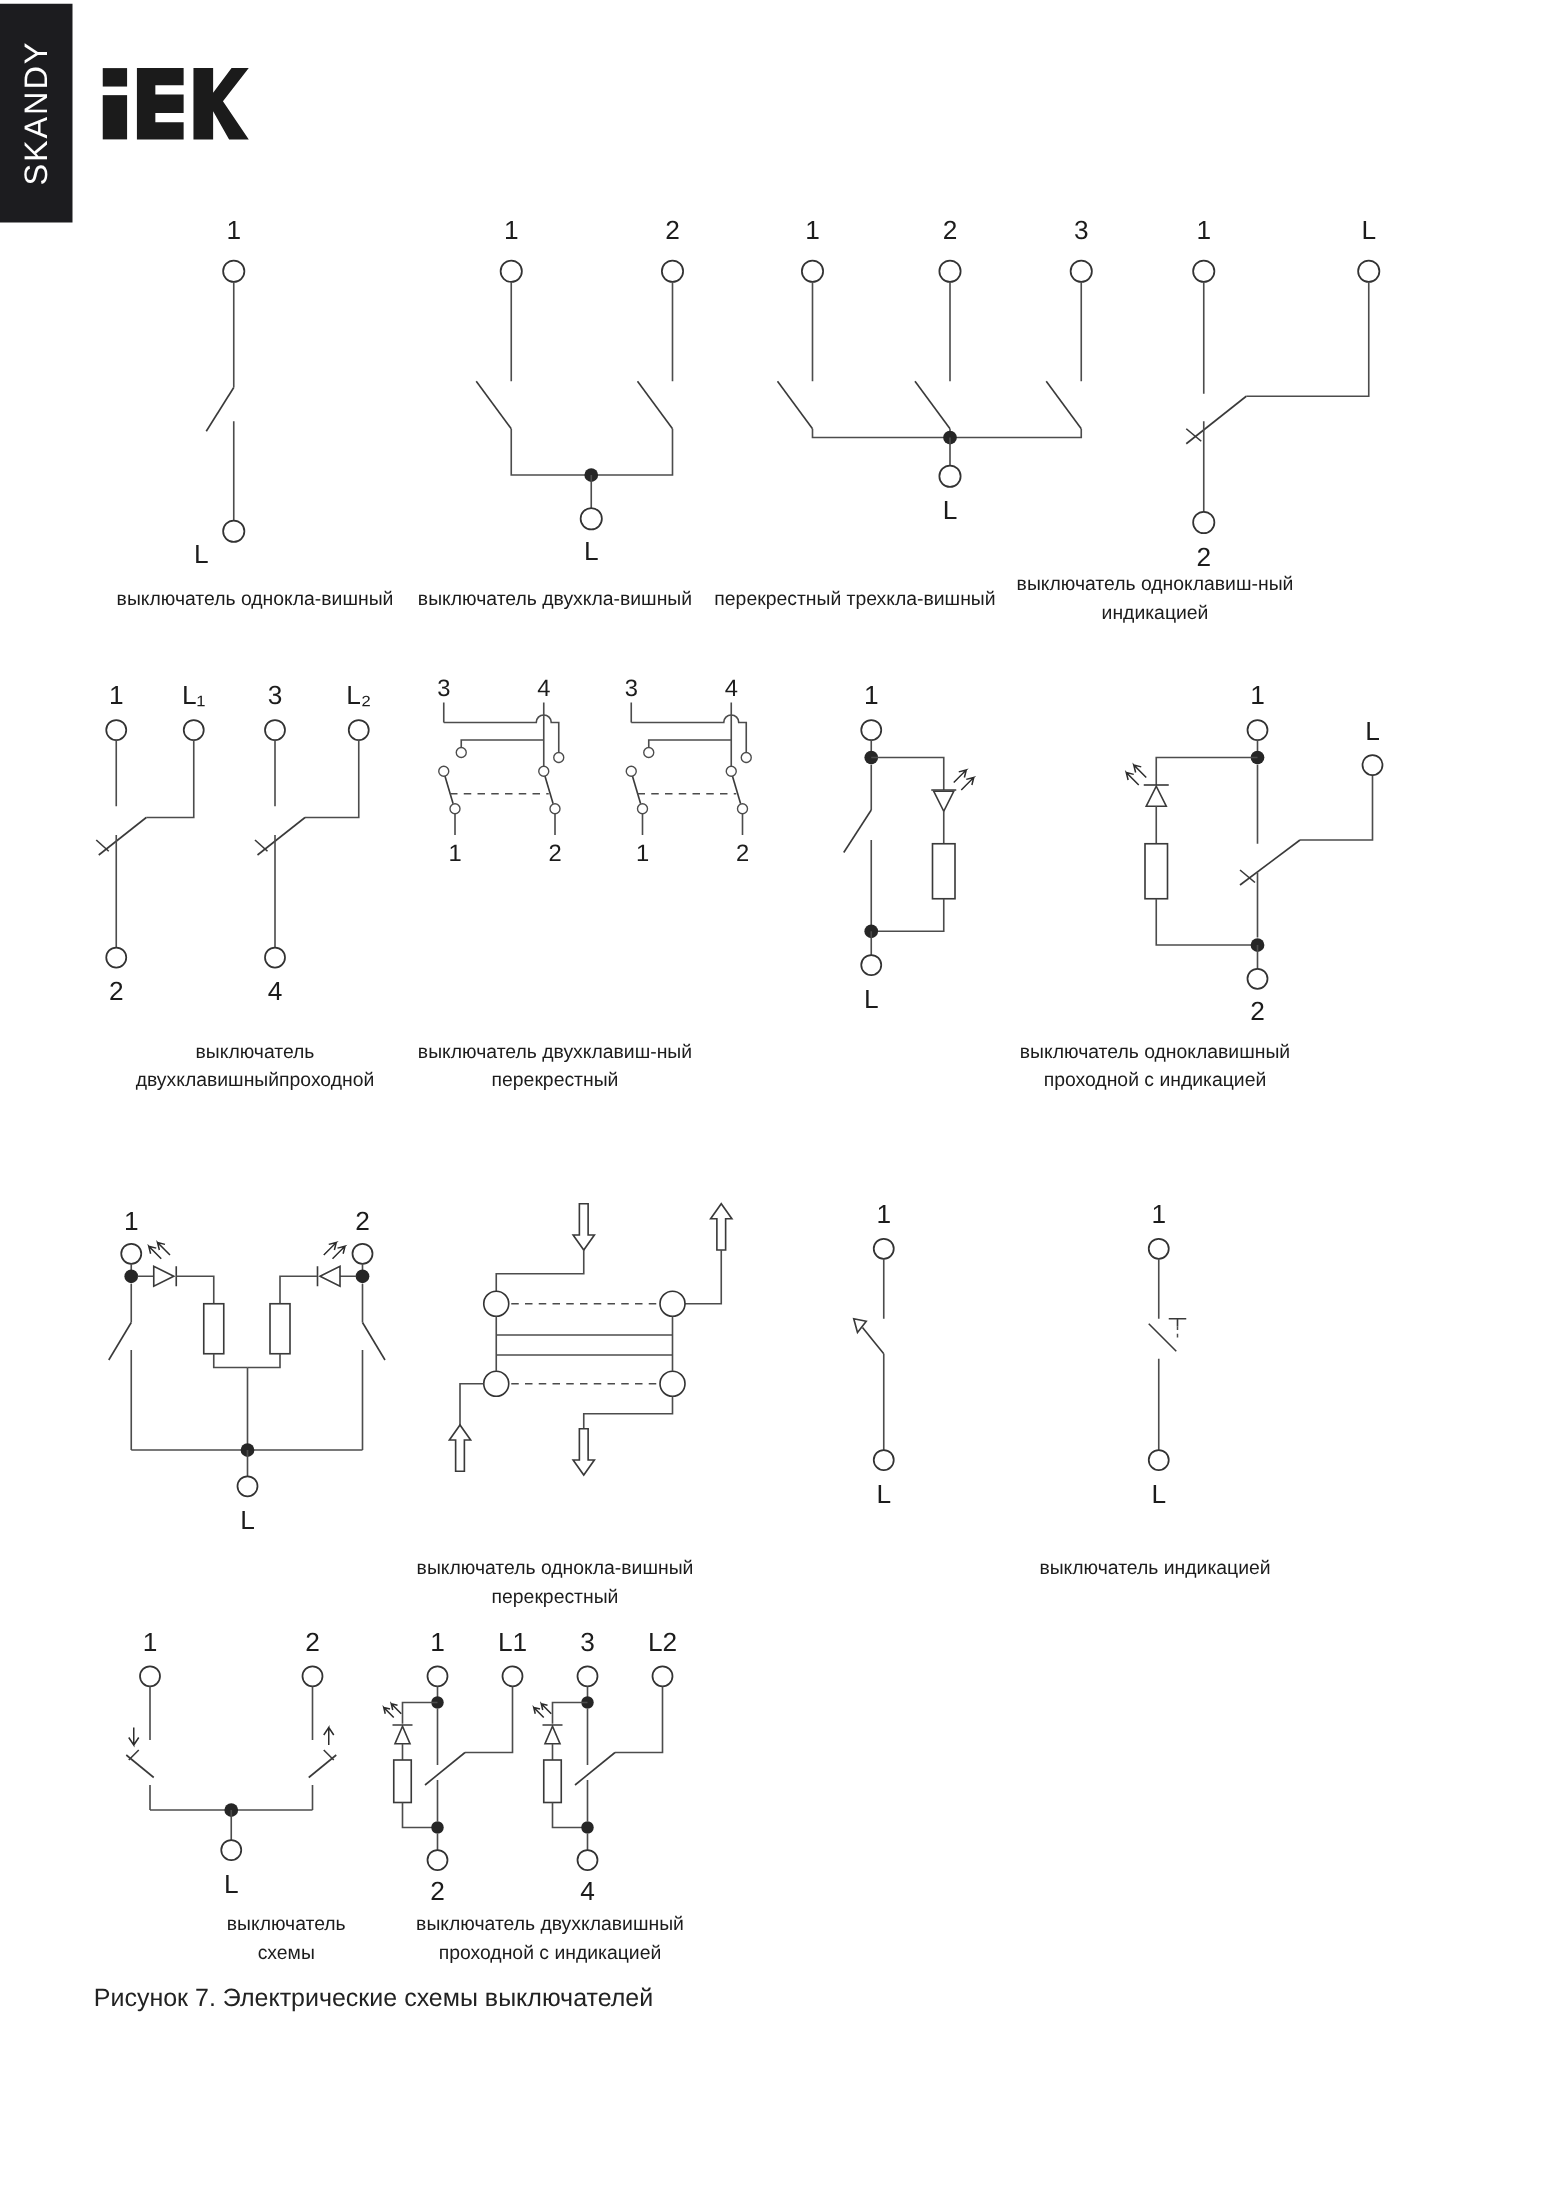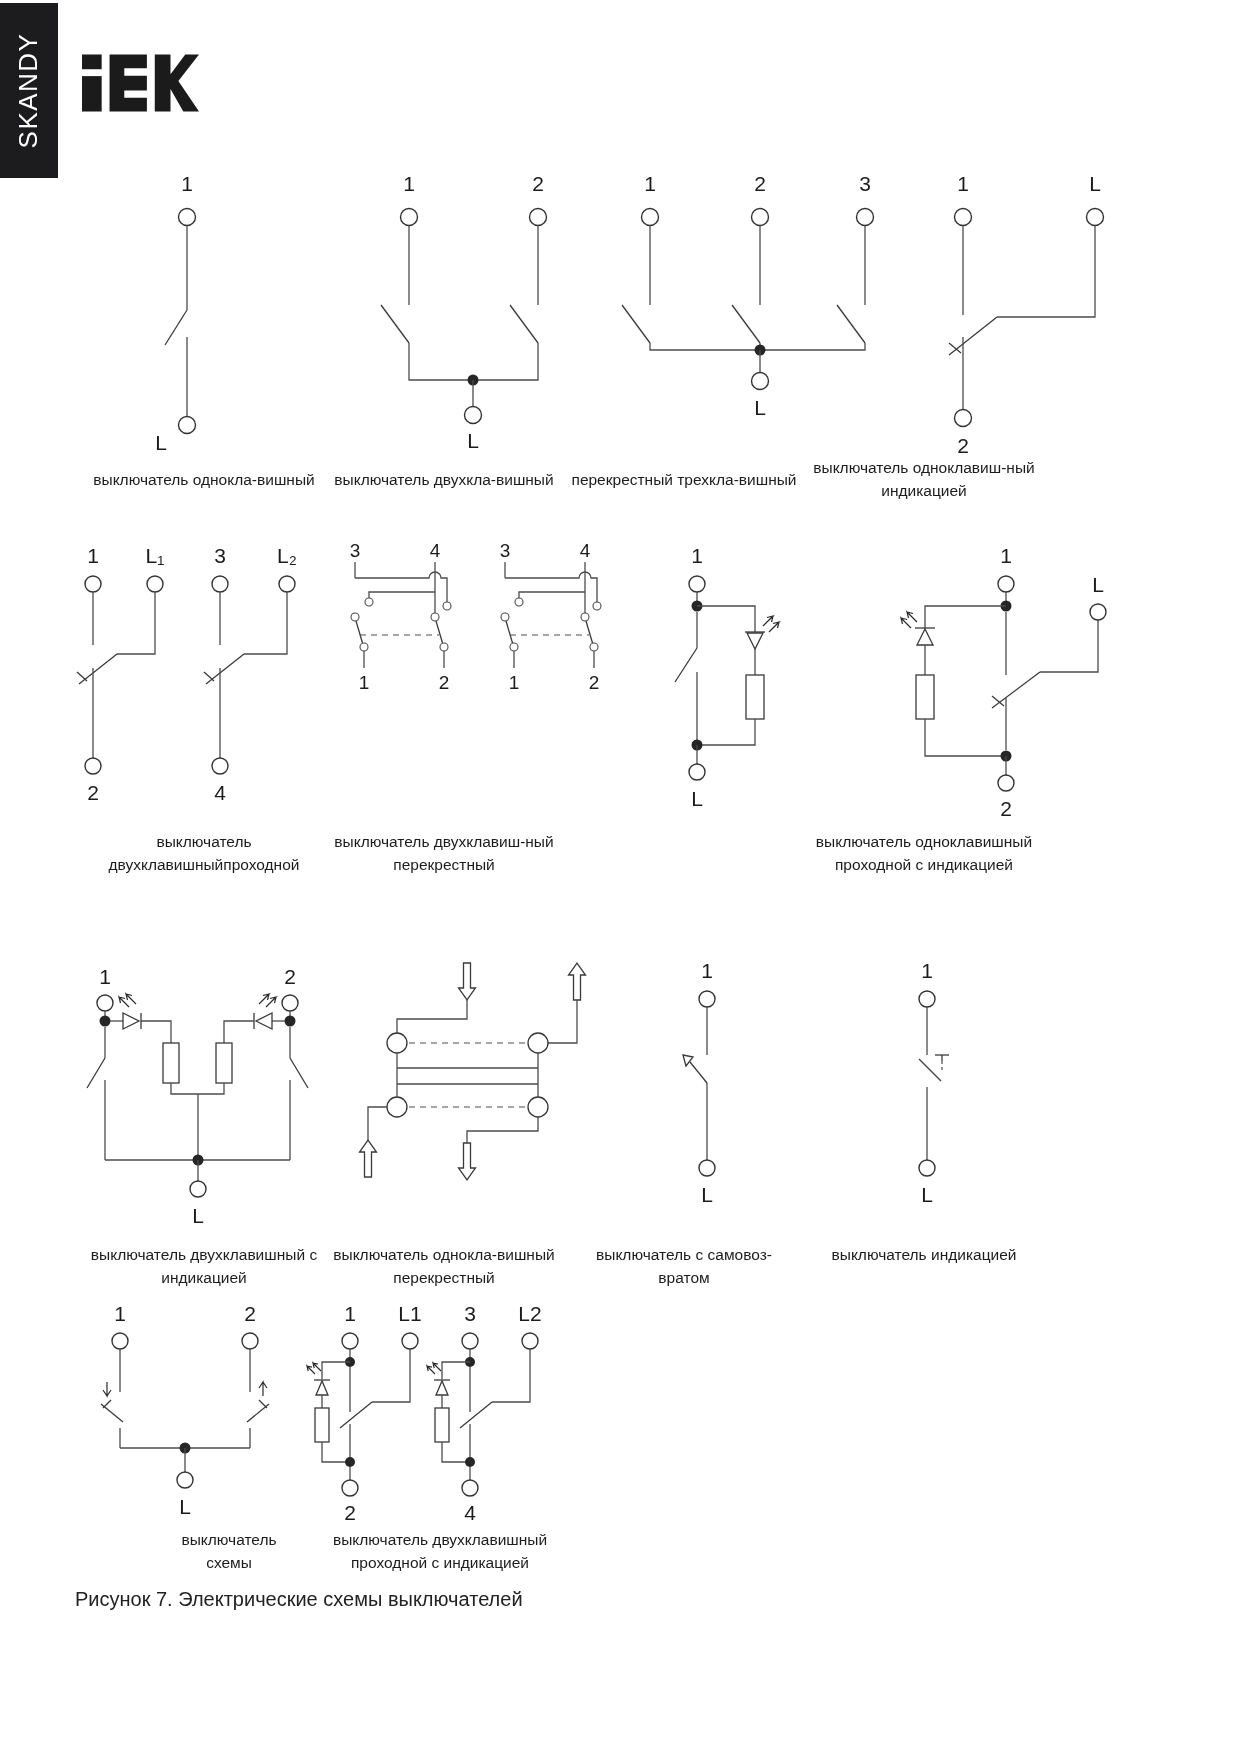--- a/index.html
+++ b/index.html
@@ -369,31 +369,23 @@
         <line class="bl" x1="77" y1="100" x2="77" y2="106"></line>
         <line class="dash" x1="77" y1="106" x2="77" y2="116" style="stroke-dasharray:3 3"></line>
       </g>
       <line class="bl" x1="54" y1="104" x2="76" y2="126"></line>
       <line class="w" x1="62" y1="132" x2="62" y2="205"></line>
       <circle class="tc" cx="62" cy="213" r="8"></circle>
       <text x="62" y="247">L</text>
     </svg>
   </div>
 
-  <div class="cap" style="left:85px;top:1243px">
-    <div>выключатель двухклавишный с</div>
-    <div>индикацией</div>
-  </div>
   <div class="cap" style="left:325px;top:1243px">
     <div>выключатель однокла-вишный</div>
     <div>перекрестный</div>
-  </div>
-  <div class="cap" style="left:565px;top:1243px">
-    <div>выключатель с самовоз-</div>
-    <div>вратом</div>
   </div>
   <div class="cap" style="left:805px;top:1243px">
     <div>выключатель индикацией</div>
   </div>
 
   <div class="diag" style="left:95px;top:1300px">
     <svg width="190" height="230">
       <text x="25" y="21">1</text>
       <text x="155" y="21">2</text>
       <circle class="tc" cx="25" cy="41" r="8"></circle>

